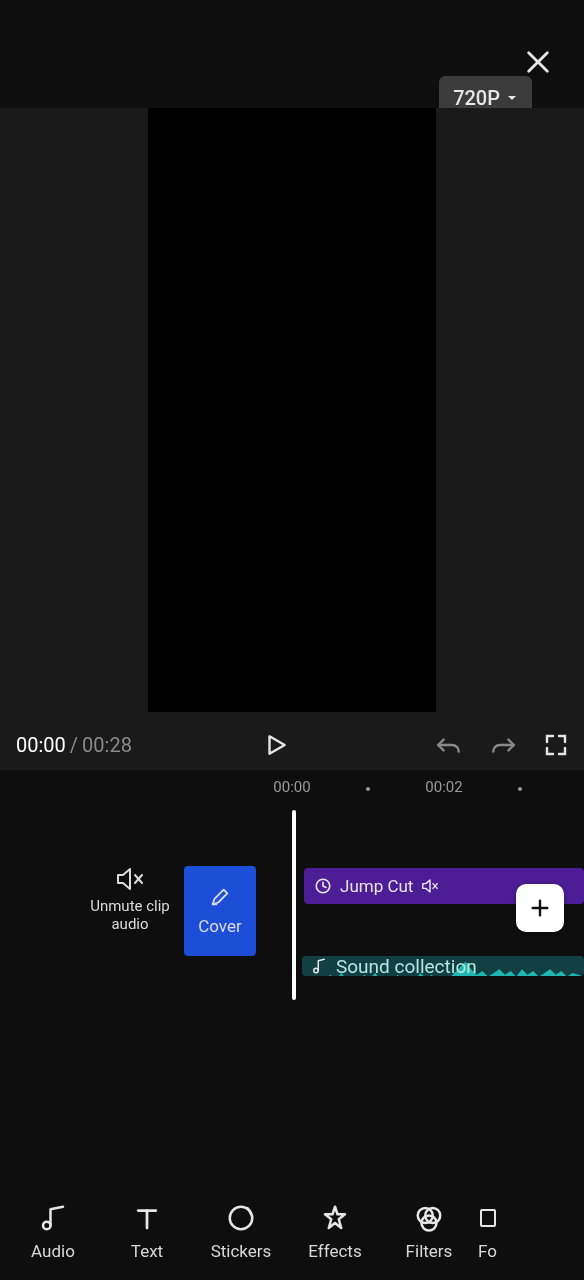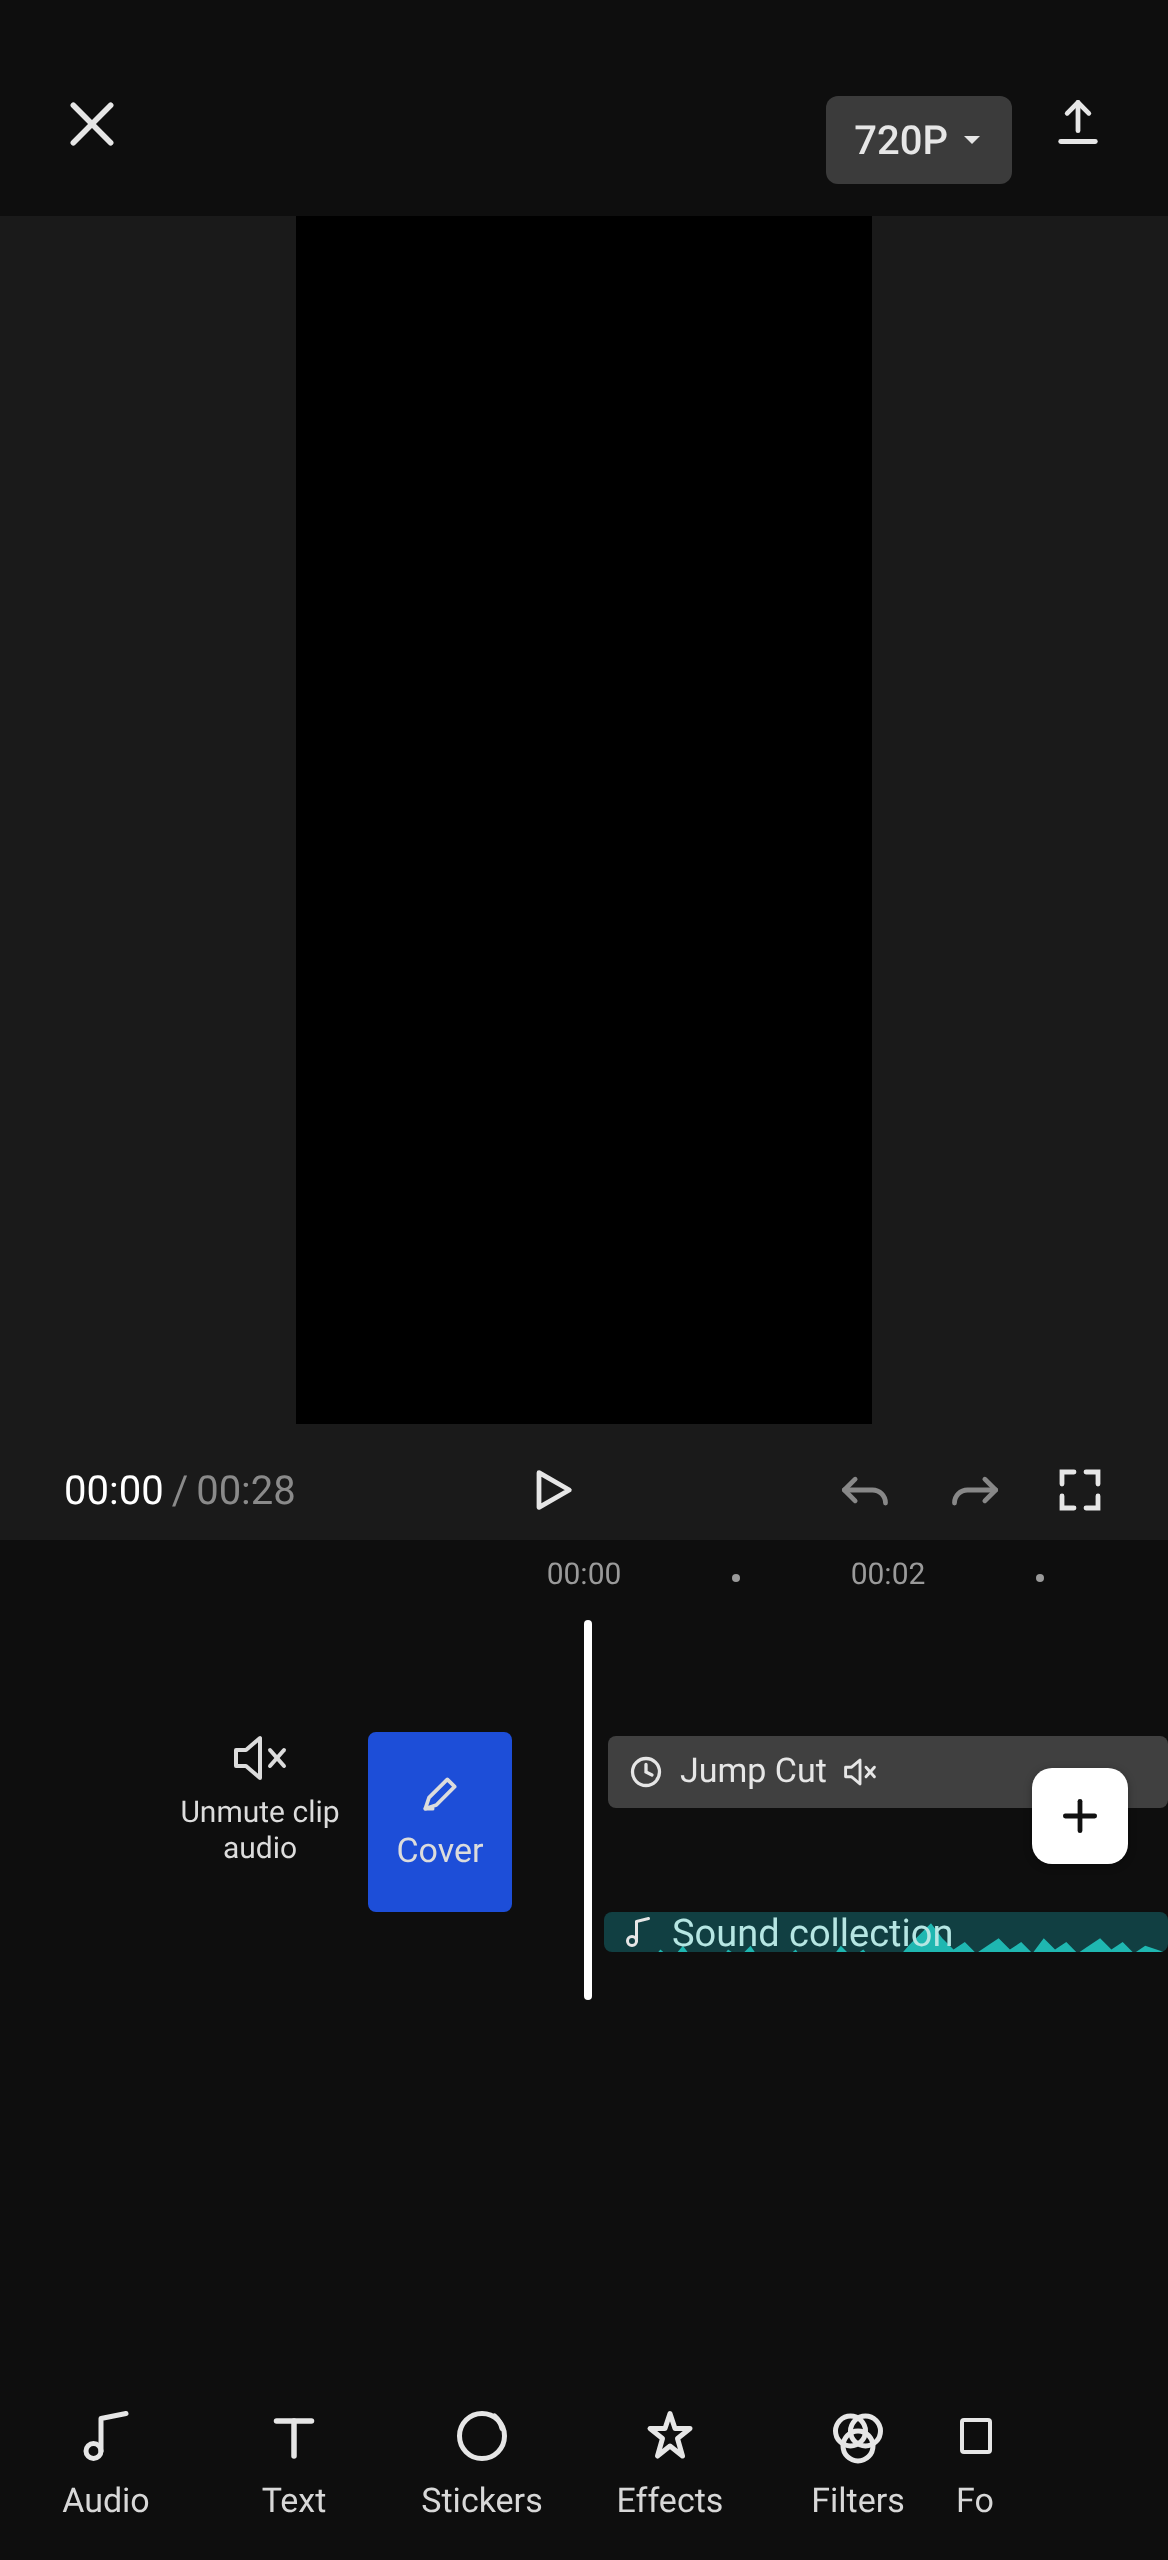--- a/index.html
+++ b/index.html
@@ -12,22 +12,23 @@
     overflow: hidden;
     position: relative;
   }
 
   
   .topbar {
     position: absolute;
     top: 48px; left: 0; right: 0;
     height: 44px;
     display: flex;
-    align-items: flex-start;
+    align-items: flex-end;
     padding: 0 32px 0 32px;
+    flex-direction: column;
   }
   .tb-spacer { flex: 1; }
   .close-btn svg { display:block; }
   .res-btn {
     display:flex; align-items:center; gap:6px;
     background:#3b3b3b; color:#e6e6e6;
     padding:10px 14px; border-radius:6px;
     font-size:20px; font-weight:500;
     margin-right:20px;
   }
@@ -44,21 +45,21 @@
     width:288px; height:604px;
     background:#000;
   }
 
   
   .playbar {
     position:absolute;
     top:720px; left:0; right:0; height:50px;
     background:#1a1a1a;
     display:flex; align-items:center;
-    padding:0 32px;
+    padding:0 16px;
   }
   .time { font-size:20px; }
   .time .cur { color:#fff; }
   .time .sep { color:#8a8a8a; margin:0 4px; }
   .time .dur { color:#8a8a8a; }
   .pb-mid { flex:1; display:flex; justify-content:center; }
   .play-btn svg { display:block; transform:translateX(-8px); }
   .pb-right { display:flex; align-items:center; gap:28px; }
   .pb-right svg { display:block; }
 
@@ -97,21 +98,21 @@
     width:72px; height:90px;
     background:#1d4ed8; border-radius:4px;
     display:flex; flex-direction:column; align-items:center; justify-content:center;
     gap:8px;
     color:#dcdcdc; font-size:17px;
   }
 
   
   .clip-row {
     position:absolute; left:304px; right:0; top:58px; height:36px;
-    background:#404040; border-radius:4px;
+    background:#4c1d95; border-radius:4px;
     display:flex; align-items:center; gap:8px;
     padding:0 10px; color:#e6e6e6; font-size:17px;
   }
   .clip-row svg { flex:0 0 auto; }
 
   .add-btn {
     position:absolute; right:20px; top:74px;
     width:48px; height:48px;
     background:#fff; border-radius:10px;
     display:flex; align-items:center; justify-content:center;

